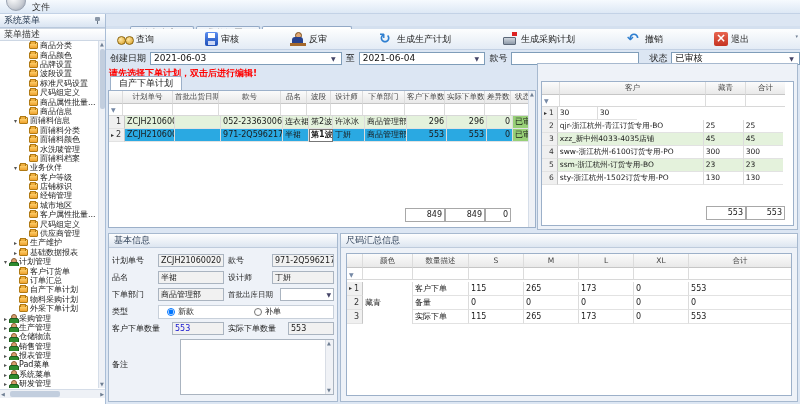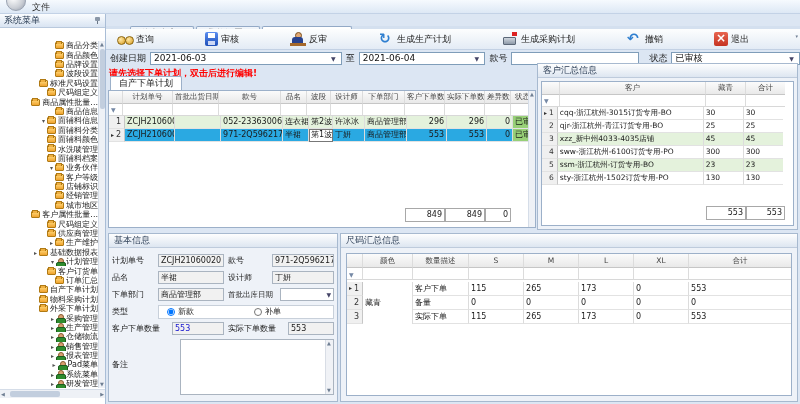--- a/index.html
+++ b/index.html
@@ -11,21 +11,21 @@
   .menu-file{position:absolute;left:32px;top:1px;color:#333;}
   
   .sidebar{position:absolute;left:0;top:14px;width:106px;bottom:0;background:#fff;border-right:1px solid #a9bdd6;}
   .sb-title{height:14px;background:linear-gradient(#fbfdff,#d9e4f2);border-bottom:1px solid #b9c9dd;display:flex;align-items:center;padding:0 4px;color:#24374f;}
   .sb-title .txt{flex:1;}
   .pin{width:7px;height:7px;position:relative;}
   .pin::before{content:'';position:absolute;left:1px;top:0;width:5px;height:4px;background:#8a97a8;border-radius:1px;}
   .pin::after{content:'';position:absolute;left:3px;top:4px;width:1px;height:3px;background:#6b7786;}
   .sb-colhead{height:13px;border:1px solid #cdd7e4;border-left:none;border-right:none;background:linear-gradient(#ffffff,#eef2f8);display:flex;align-items:center;padding-left:4px;color:#333;}
   .sb-list{position:absolute;top:27px;left:0;right:7px;bottom:16px;overflow:hidden;}
-  .mi{height:9.4px;display:flex;align-items:center;white-space:nowrap;overflow:hidden;font-size:8px;cursor:default;justify-content:flex-end;}
+  .mi{height:9.4px;display:flex;align-items:center;white-space:nowrap;overflow:hidden;font-size:8px;cursor:default;}
   .mi .arr{width:7px;text-align:center;color:#555;font-size:6px;flex:0 0 auto;}
   .mi .lbl{padding-left:2px;}
   .mi.lv0{padding-left:2px;}
   .mi.lv1{padding-left:12px;}
   .mi.lv2{padding-left:22px;}
   .ic{flex:0 0 auto;display:inline-block;}
   .ic-folder{width:9px;height:7px;background:linear-gradient(#ffd87a,#f0a32e);border:1px solid #b07a14;border-radius:1px;position:relative;}
   .ic-folder::before{content:'';position:absolute;left:0px;top:-2px;width:4px;height:2px;background:#f0b040;border:1px solid #b07a14;border-bottom:none;}
   .ic-user{width:8px;height:8px;position:relative;}
   .ic-user::before{content:'';position:absolute;left:2px;top:0;width:4px;height:4px;border-radius:50%;background:#d8a070;border:1px solid #8a5a30;}
@@ -81,21 +81,21 @@
   .gfilter{height:12px;}
   .funnel{color:#7588a5;font-size:6px;}
   .gdata .gc{border-bottom:1px solid #e2e2e2;}
   .row-green .gc{background:#e4f2dc;}
   .row-sel .gc{background:#2aa9e2;}
   .gc.num{text-align:right;}
   .gc.st{background:#97d077 !important;text-align:center;}
   .gc.ind{background:#f0f0f0;border-right:1px solid #c6c6c6;color:#333;display:flex;}
   .gc.ind .mk{width:5px;font-size:6px;line-height:12px;}
   .gc.ind .no{flex:1;text-align:right;padding-right:1px;}
-  .gc.editor{background:#fff !important;outline:1px solid #777;outline-offset:-1px;}
+  .gc.editor{background:#fff !important;outline:1px solid #777;outline-offset:-1px;font-weight:bold;}
   
   .mg{left:2px;top:76px;width:428px;height:138px;}
   .mg .ci{width:14px;} .mg .c1{width:50px;} .mg .c2{width:46px;} .mg .c3{width:62px;}
   .mg .c4{width:26px;} .mg .c5{width:24px;} .mg .c6{width:32px;} .mg .c7{width:42px;}
   .mg .c8{width:40px;} .mg .c9{width:40px;} .mg .c10{width:26px;} .mg .c11{width:23px;border-right:none;}
   .mg-vscroll{position:absolute;right:0;top:0;bottom:0;width:7px;background:#eef1f6;border-left:1px solid #d5dde8;}
   .totals{position:absolute;bottom:5px;left:0;right:0;height:14px;}
   .tbox{position:absolute;height:14px;background:#fff;border:1px solid #a8a8a8;text-align:right;padding:1px 2px 0 0;font-size:8px;}
   
   .panel{position:absolute;background:#eef2f8;border:1px solid #a7b9cf;}
@@ -135,20 +135,21 @@
 <div class="chrome">
   <div class="logo"></div>
   <span class="menu-file">文件</span>
 </div>
 
 <div class="sidebar">
   <div class="sb-title">
     <span class="txt">系统菜单</span>
     <span class="pin"></span>
   </div>
+  <div class="sb-colhead">菜单描述</div>
   <div class="sb-list">
 
       <div class="mi lv2">
         <span class="arr"></span>
         <span class="ic ic-folder"></span>
         <span class="lbl">商品分类</span>
       </div>
 
       <div class="mi lv2">
         <span class="arr"></span>
@@ -533,41 +534,39 @@
       <span class="tbox" style="left:296px;width:40px;">849</span>
       <span class="tbox" style="left:336px;width:40px;">849</span>
       <span class="tbox" style="left:376px;width:26px;">0</span>
     </div>
     <div class="mg-vscroll">
       <span class="sarrow" style="top:1px;left:1px;">▲</span>
     </div>
   </div>
 
   <div class="panel cust-panel">
-    <div class="phead">客户汇总信息</div>
     <div class="grid cust-grid cg">
       <div class="grow ghead">
         <span class="gc ci"></span>
         <span class="gc c1">客户</span>
         <span class="gc c2">藏青</span>
         <span class="gc c3">合计</span>
       </div>
       <div class="grow gfilter">
         <span class="gc ci"><span class="funnel">▼</span></span>
         <span class="gc c1"></span>
           <span class="gc c2"></span>
           <span class="gc c3"></span>
       </div>
 
         <div class="grow gdata">
           <span class="gc ind">
             <span class="mk">▸</span>
             <span class="no">1</span>
           </span>
-          <span class="gc c1">cqq-浙江杭州-3015订货专用-BO</span>
           <span class="gc c2">30</span>
           <span class="gc c3">30</span>
         </div>
 
         <div class="grow gdata">
           <span class="gc ind">
             <span class="mk"></span>
             <span class="no">2</span>
           </span>
           <span class="gc c1">qjr-浙江杭州-青江订货专用-BO</span>

